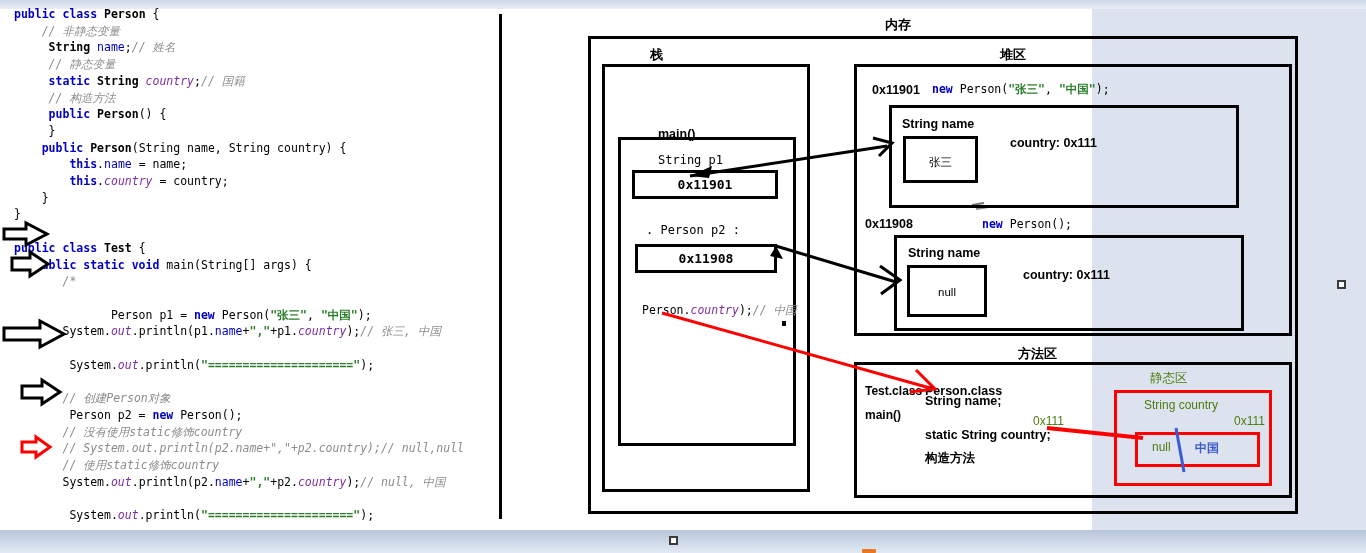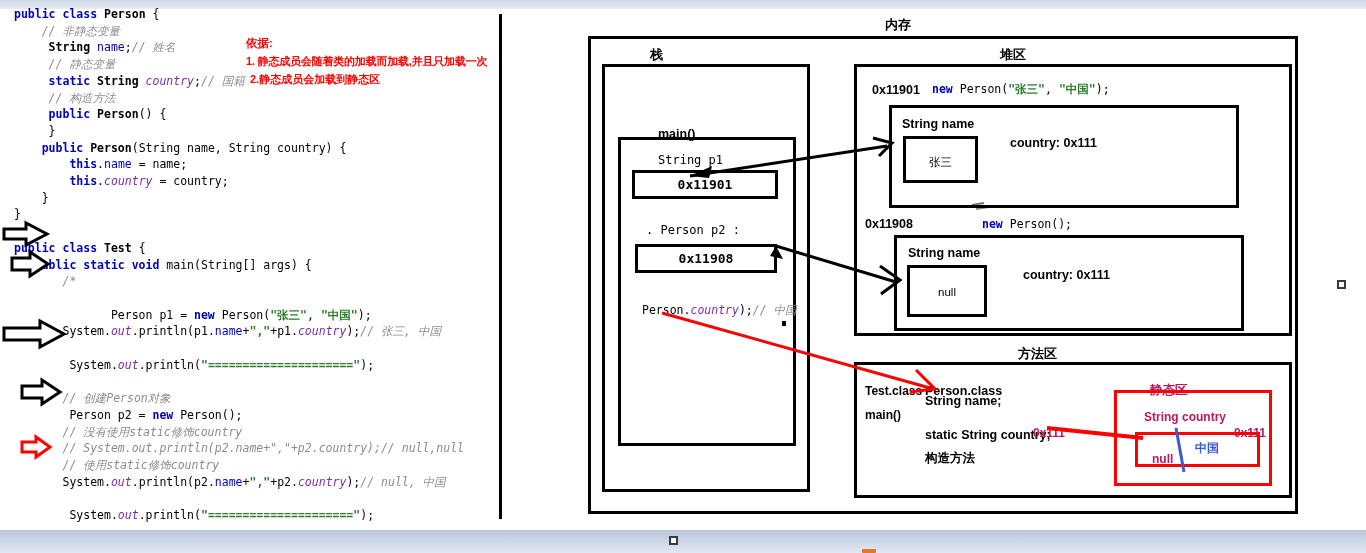--- a/index.html
+++ b/index.html
@@ -3,21 +3,21 @@
 <meta charset="utf-8">
 <style>
   html,body{margin:0;padding:0;}
   body{
     width:1366px;height:553px;overflow:hidden;
     background:#dce3ef;
     font-family:"Liberation Sans", sans-serif;
   }
   
   #canvas{
-    position:absolute;left:0;top:0;width:1366px;height:553px;
+    position:absolute;left:0;top:0;width:1092px;height:553px;
     background:#ffffff;
   }
   #topstrip{position:absolute;left:0;top:0;width:1366px;height:9px;
     background:linear-gradient(#cdd8e8,#e9eef6);}
   #bottomstrip{position:absolute;left:0;top:530px;width:1366px;height:23px;
     background:linear-gradient(#b8c6da,#e2e9f4);}
   .orange-tick{position:absolute;left:862px;top:549px;width:14px;height:4px;
     background:#e8771f;border-radius:1px;}
   
   .handle{position:absolute;width:9px;height:9px;background:#ffffff;
@@ -50,42 +50,37 @@
   #rednote .l3{font-size:11px;margin-left:4px;}
 
   
   #mem{position:absolute;left:580px;top:10px;width:786px;height:520px;}
   .lbl{position:absolute;font-weight:bold;color:#000;font-size:12.5px;
        white-space:nowrap;}
   .box{position:absolute;border:3px solid #000;box-sizing:border-box;background:transparent;}
   .redbox{position:absolute;border:3px solid #ff0000;box-sizing:border-box;}
   .t-center{text-align:center;}
   .mono{font-family:"DejaVu Sans Mono","Liberation Mono",monospace;font-weight:bold;}
-  .redtxt{color:#be185d;font-weight:bold;margin-top:12px;}
+  .redtxt{color:#4d7c0f;font-weight:normal;}
   .bluetxt{color:#3b5bd0;font-weight:bold;}
   svg.ov{position:absolute;left:0;top:0;width:786px;height:520px;
          pointer-events:none;overflow:visible;}
   svg.ovcode{position:absolute;left:0;top:0;width:500px;height:553px;
          pointer-events:none;overflow:visible;}
 </style>
 </head>
 <body>
 
 <div id="canvas">
 
   <div id="topstrip"></div>
 
   <div id="codepanel">
     <div class="code" id="code-body"><div><span class="kw">public </span><span class="kw">class </span><span class="typ">Person</span><span class="pln"> {</span></div><div><span class="cmt">    // 非静态变量</span></div><div><span class="typ">     String </span><span class="fld">name</span><span class="pln">;</span><span class="cmt">// 姓名</span></div><div><span class="cmt">     // 静态变量</span></div><div><span class="kw">     static </span><span class="typ">String </span><span class="stat">country</span><span class="pln">;</span><span class="cmt">// 国籍</span></div><div><span class="cmt">     // 构造方法</span></div><div><span class="kw">     public </span><span class="typ">Person</span><span class="pln">() {</span></div><div><span class="pln">     }</span></div><div><span class="kw">    public </span><span class="typ">Person</span><span class="pln">(String name, String country) {</span></div><div><span class="kw">        this</span><span class="pln">.</span><span class="fld">name </span><span class="pln">= name;</span></div><div><span class="kw">        this</span><span class="pln">.</span><span class="stat">country </span><span class="pln">= country;</span></div><div><span class="pln">    }</span></div><div><span class="pln">}</span></div><div>&nbsp;</div><div><span class="kw">public </span><span class="kw">class </span><span class="typ">Test</span><span class="pln"> {</span></div><div><span class="kw">   public static void </span><span class="pln">main</span><span class="pln">(String[] args) {</span></div><div><span class="cmt">       /*</span></div><div>&nbsp;</div><div><span class="pln">              Person p1 = </span><span class="kw">new </span><span class="pln">Person(</span><span class="str">"张三"</span><span class="pln">, </span><span class="str">"中国"</span><span class="pln">);</span></div><div><span class="pln">       System.</span><span class="stat">out</span><span class="pln">.println(p1.</span><span class="fld">name</span><span class="pln">+</span><span class="str">","</span><span class="pln">+p1.</span><span class="stat">country</span><span class="pln">);</span><span class="cmt">// 张三, 中国</span></div><div>&nbsp;</div><div><span class="pln">        System.</span><span class="stat">out</span><span class="pln">.println(</span><span class="str">"====================="</span><span class="pln">);</span></div><div>&nbsp;</div><div><span class="cmt">       // 创建Person对象</span></div><div><span class="pln">        Person p2 = </span><span class="kw">new </span><span class="pln">Person();</span></div><div><span class="cmt">       // 没有使用static修饰country</span></div><div><span class="cmt">       // System.out.println(p2.name+","+p2.country);// null,null</span></div><div><span class="cmt">       // 使用static修饰country</span></div><div><span class="pln">       System.</span><span class="stat">out</span><span class="pln">.println(p2.</span><span class="fld">name</span><span class="pln">+</span><span class="str">","</span><span class="pln">+p2.</span><span class="stat">country</span><span class="pln">);</span><span class="cmt">// null, 中国</span></div><div>&nbsp;</div><div><span class="pln">        System.</span><span class="stat">out</span><span class="pln">.println(</span><span class="str">"====================="</span><span class="pln">);</span></div><div>&nbsp;</div><div><span class="pln">       System.</span><span class="stat">out</span><span class="pln">.println(Person.</span><span class="stat">country</span><span class="pln">);</span><span class="cmt">//  中国</span></div></div>
 
-    <div id="rednote">
-      <div class="l1">依据:</div>
-      <div class="l2">1. 静态成员会随着类的加载而加载,并且只加载一次</div>
-      <div class="l3">2.静态成员会加载到静态区</div>
-    </div>
 
     <svg class="ovcode">
 
       <g>
         <polygon points="4,229 26,229 26,223 47,234 26,245 26,239 4,239" fill="#ffffff" stroke="#000000" stroke-width="3"></polygon>
       </g>
 
       <g>
         <polygon points="12,258 30,258 30,252 48,264 30,276 30,270 12,270" fill="#ffffff" stroke="#000000" stroke-width="3"></polygon>
       </g>

